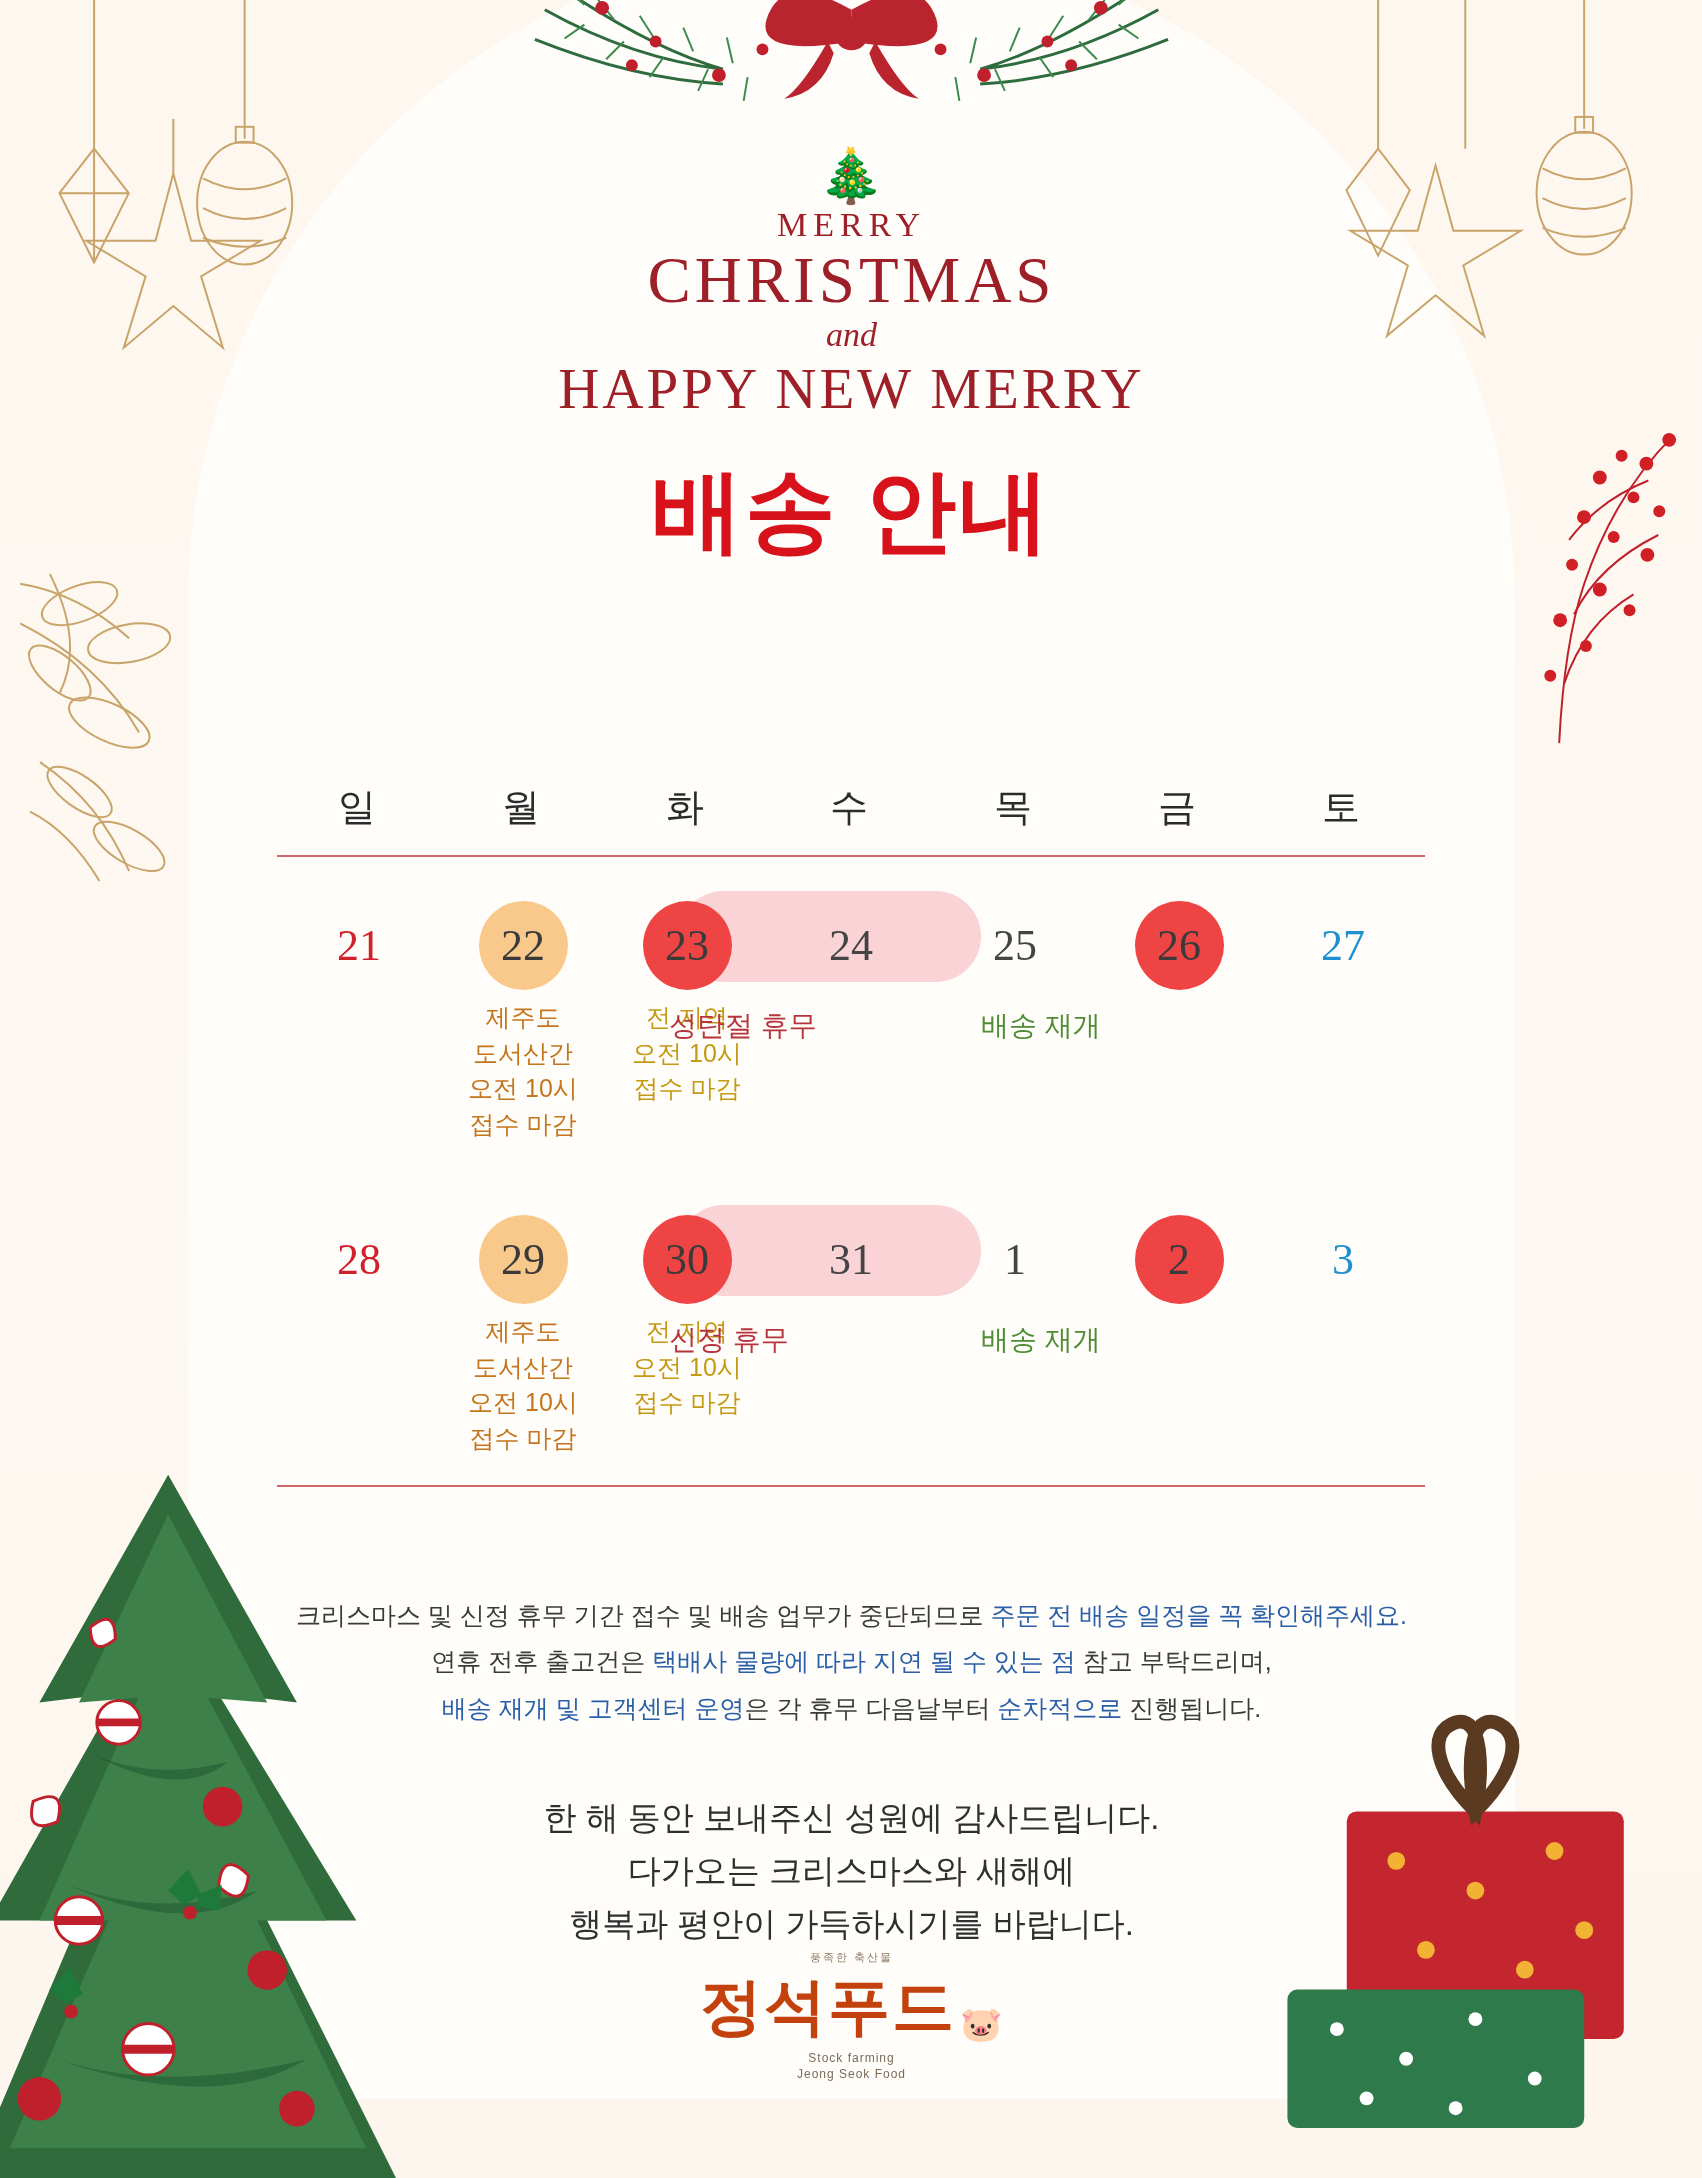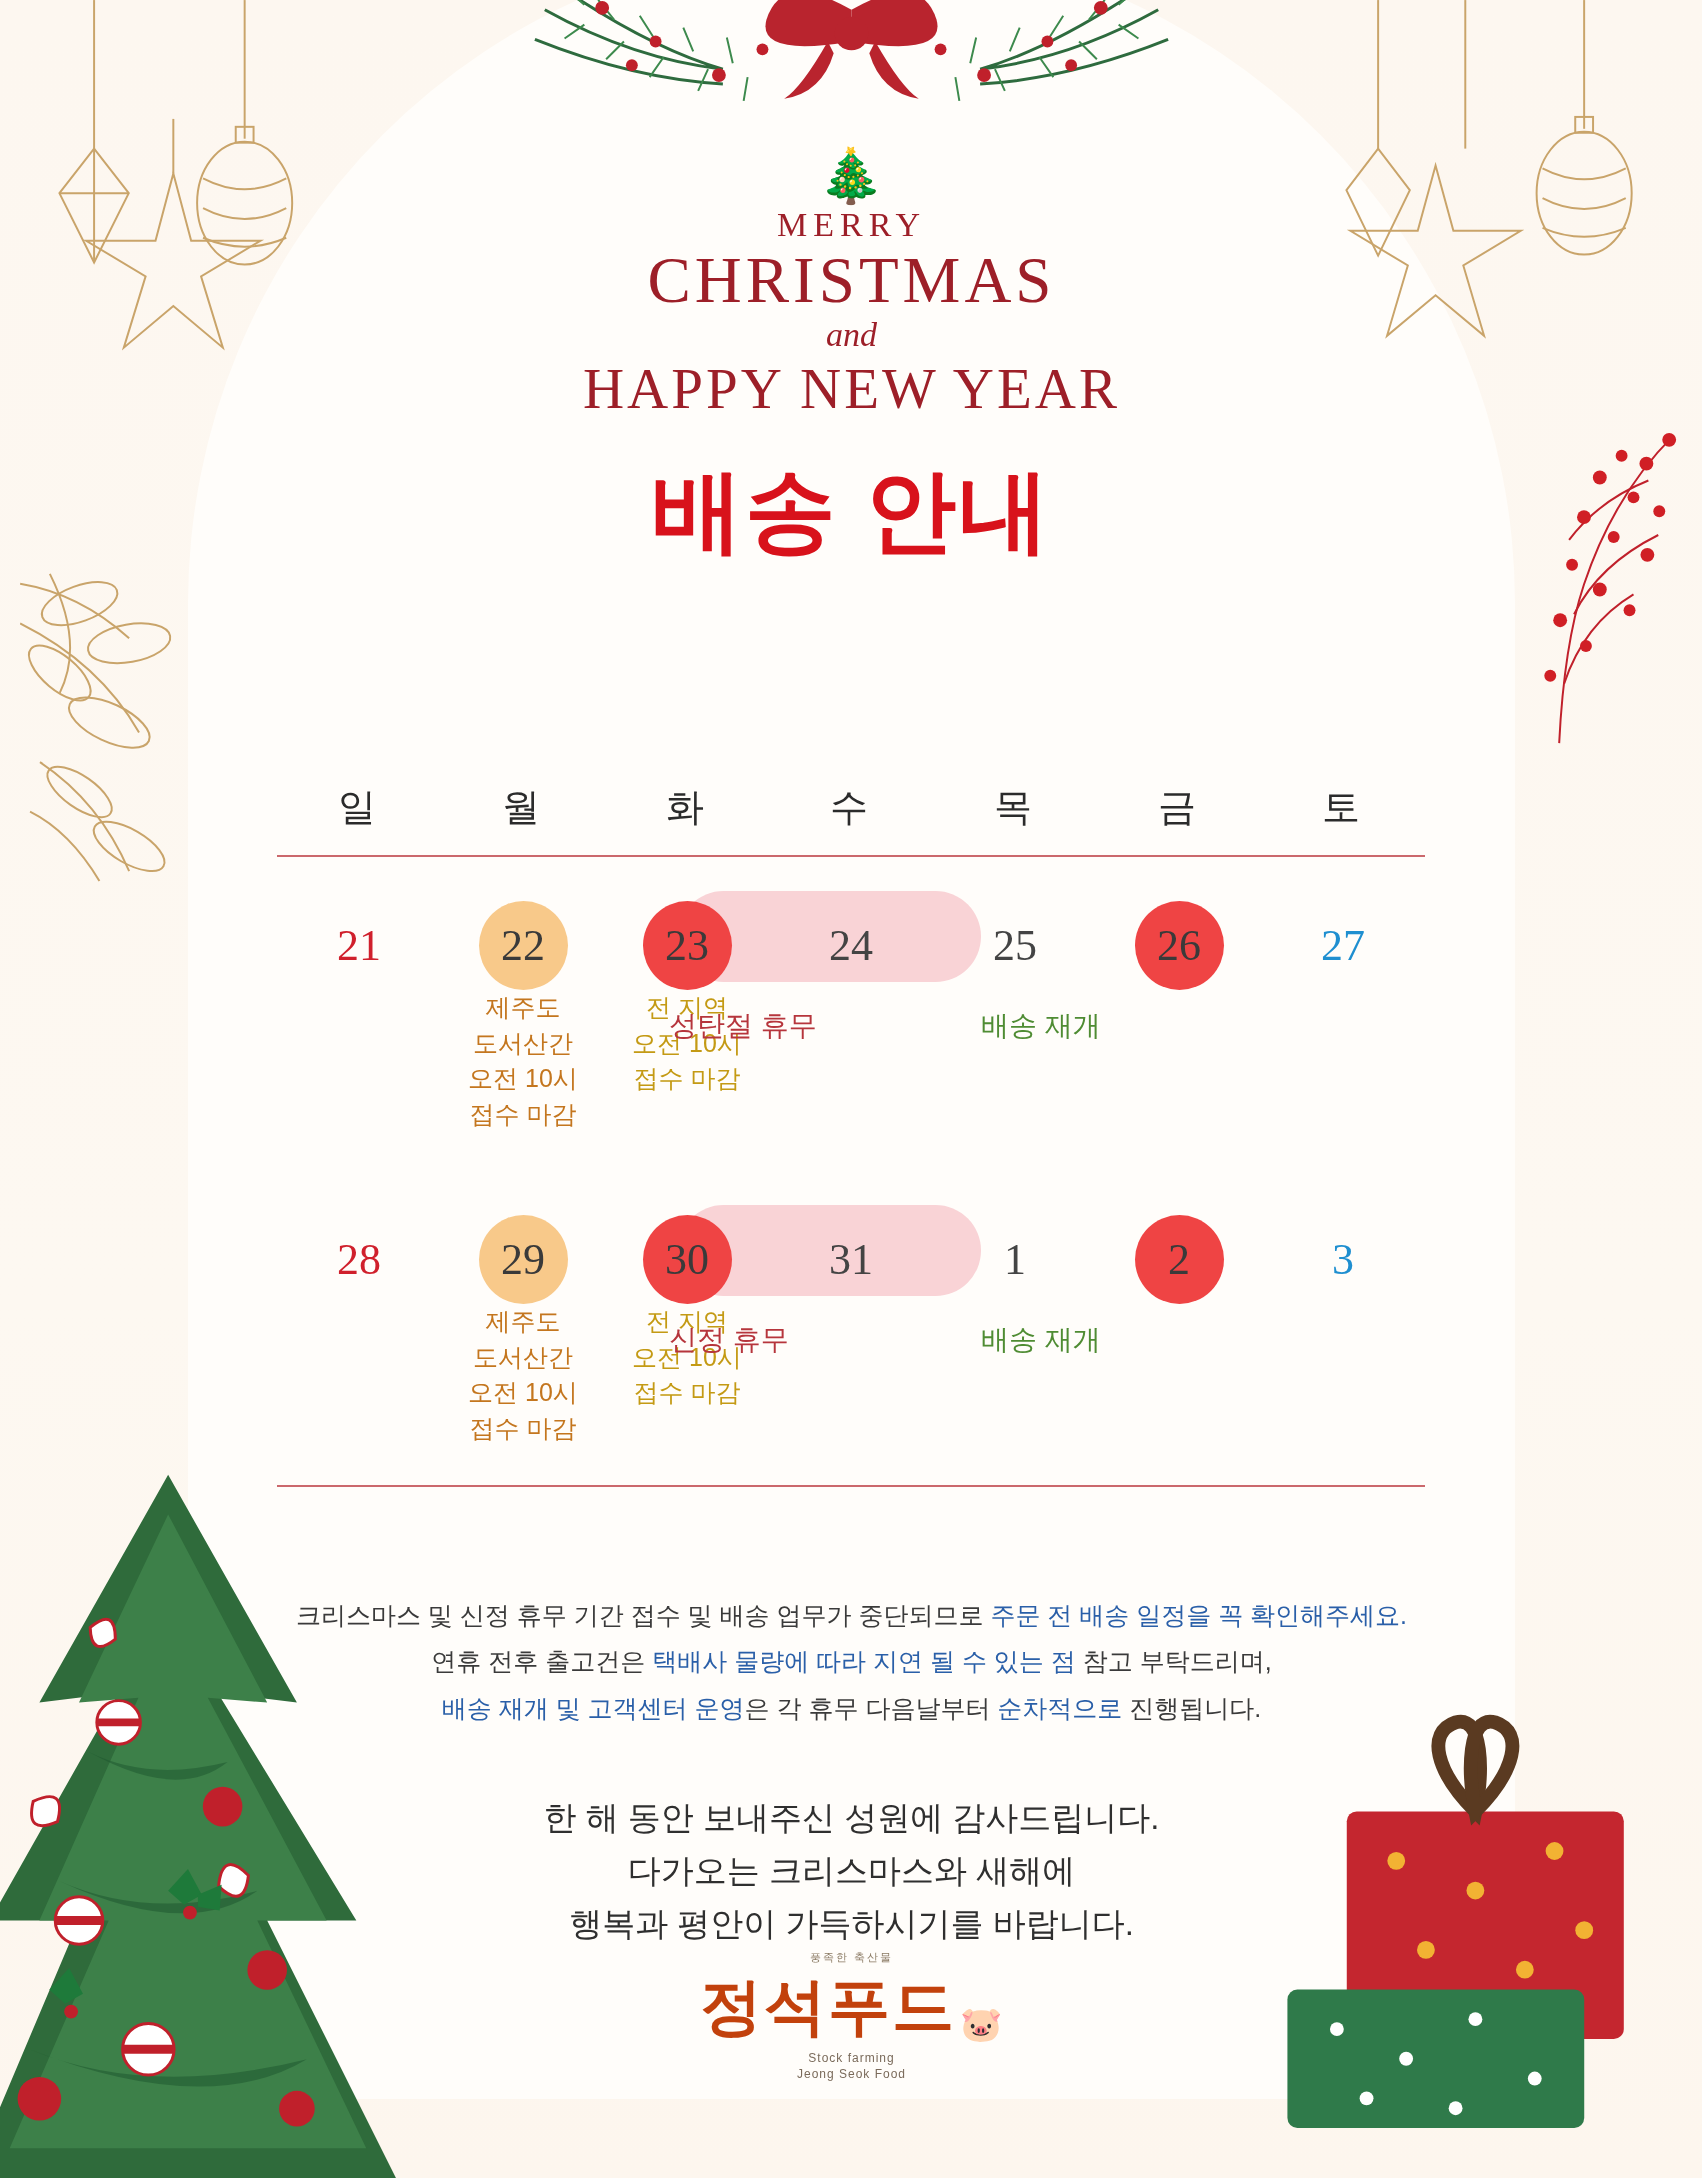--- a/index.html
+++ b/index.html
@@ -152,21 +152,21 @@
   .pill {
     position: absolute;
     z-index: 1;
     background: #f9d3d6;
     border-radius: 59px;
     height: 91px;
     top: 34px;
   }
   .pill-1 { left: 401px; width: 303px; }
   .note {
-    margin-top: 0;
+    margin-top: 10px;
     font-size: 25px;
     line-height: 1.42;
     color: #4a4a4a;
   }
   .note.orange { color: #c4761e; }
   .note.yellow { color: #c49a14; }
   .note.center-span {
     position: absolute;
     z-index: 3;
     left: 392px;
@@ -414,21 +414,21 @@
         <circle cx="230" cy="450" r="7"></circle>
     </g>
   </g>
 </svg>
 
 <div class="header">
   <div class="tree-glyph">🎄</div>
   <div class="merry">MERRY</div>
   <div class="christmas">CHRISTMAS</div>
   <div class="and">and</div>
-  <div class="hny">HAPPY NEW YEAR</div>
+  <div class="hny">HAPPY NEW MERRY</div>
   <div class="ko-title">
     <div>배송 안내</div>
   </div>
 </div>
 
 <div class="calendar">
 
   <div class="dow-row">
     <div>일</div>
     <div>월</div>

